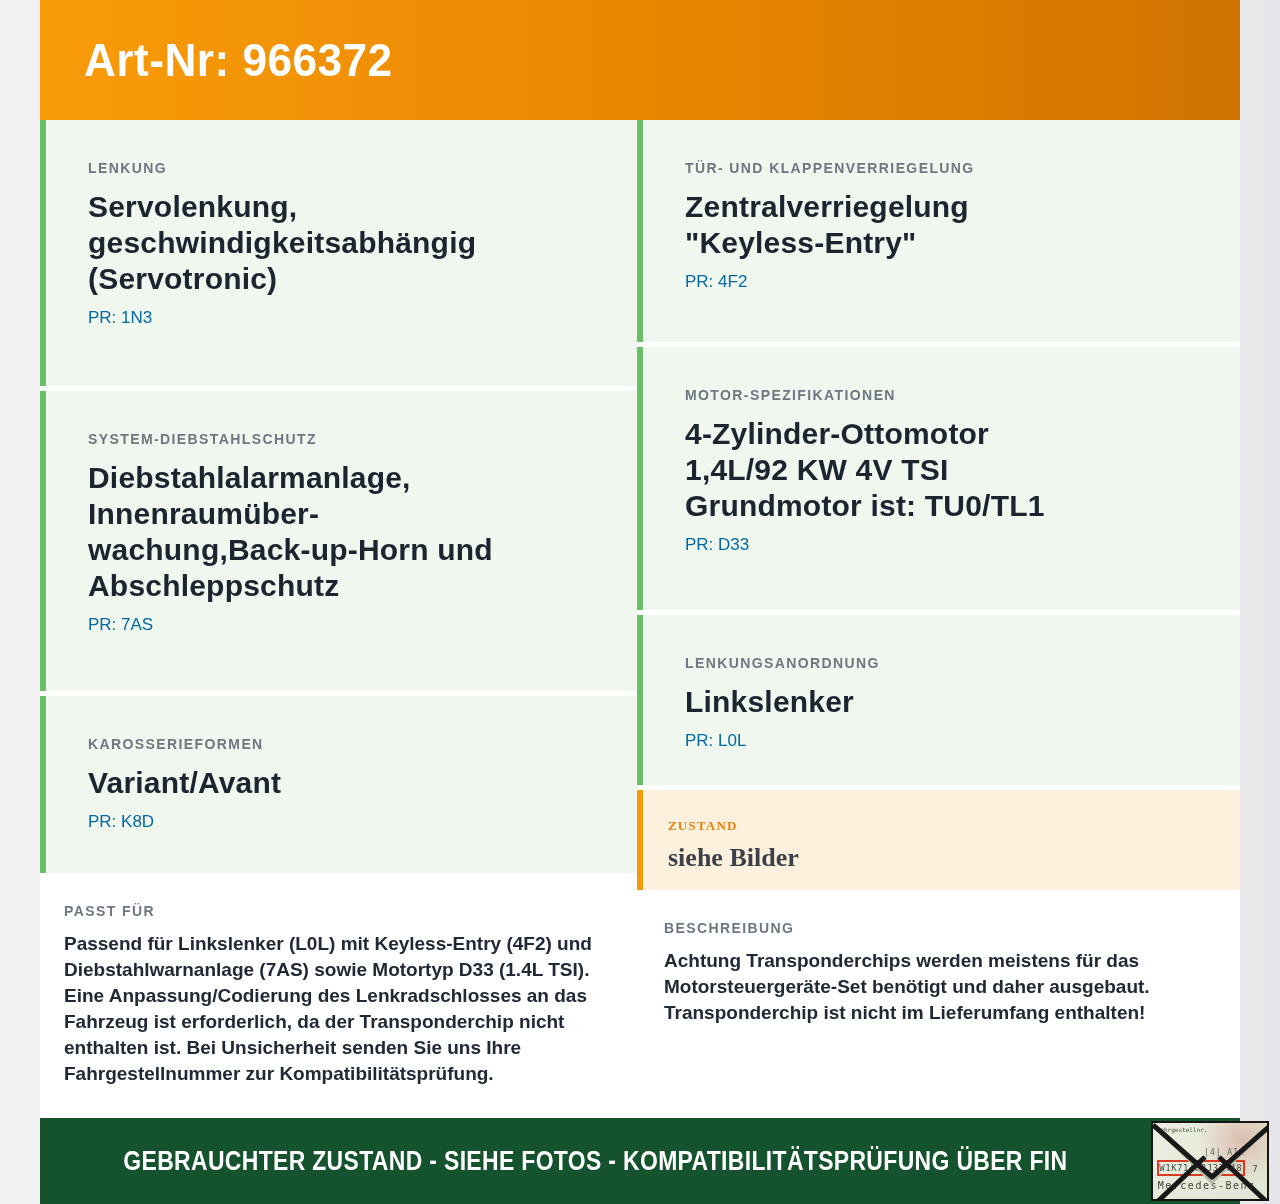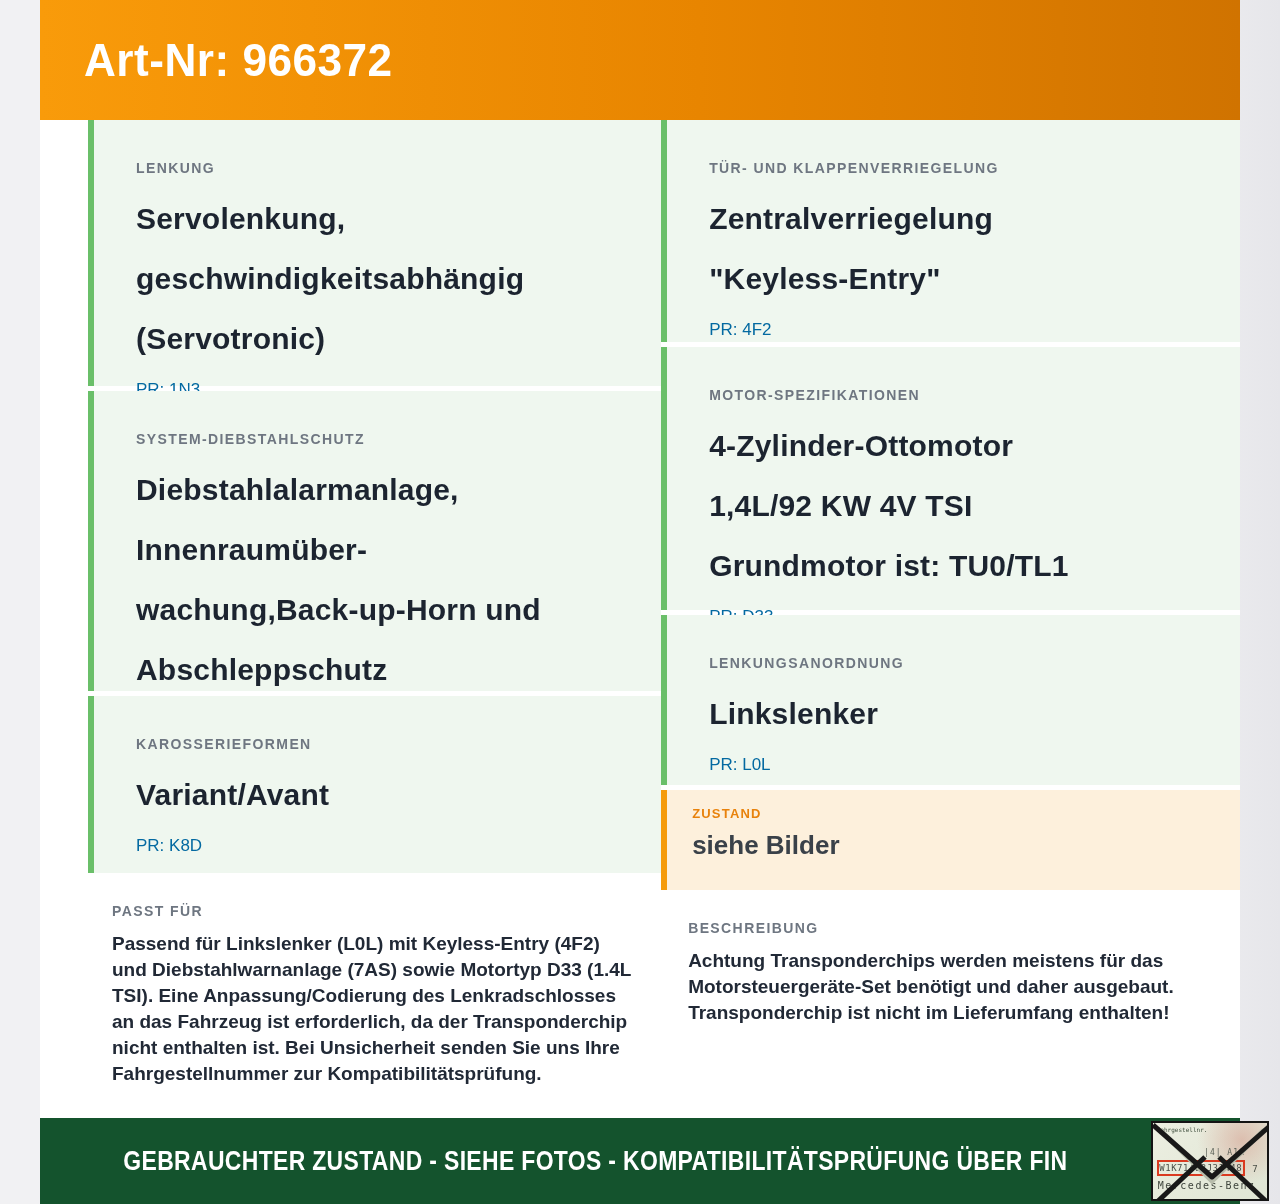--- a/index.html
+++ b/index.html
@@ -17,42 +17,43 @@
     display:flex; align-items:center; padding-left:44px;
   }
   .art-nr {
     color:#ffffff; font-size:46px; font-weight:700; letter-spacing:.5px;
     transform:scaleX(.96); transform-origin:left center; white-space:nowrap;
   }
 
   
   .content { flex:1 1 auto; display:flex; background:#ffffff; }
   .col { display:flex; flex-direction:column; }
-  .col-left  { width:597px;margin-left:48px; }
+  .col-left  { width:597px; }
   .col-right { width:603px; }
   .card { width:100%; }
   .card + .card { margin-top:5px; }
 
   .feature {
     background:#eff7ef; border-left:6px solid #6abf69;
     padding:40px 18px 0 42px;
   }
   .card-label {
     font-size:14px; font-weight:700; letter-spacing:1.4px;
     color:#6e7681; text-transform:uppercase;
   }
   .card-title {
     margin-top:13px; font-size:30px; font-weight:700; color:#1c2430;
-    line-height:60px; white-space:pre-line; letter-spacing:.2px;
+    line-height:36px; white-space:pre-line; letter-spacing:.2px;
   }
   .card-pr { margin-top:11px; font-size:17px; font-weight:500; color:#0369a1; }
 
   .zustand {
     background:#fdf0dc; border-left:6px solid #f59b0b;
-    padding:16px 18px 0 25px;
+    padding:28px 18px 0 25px;
+    font-family:Liberation Serif, serif;
   }
   .zustand .card-label { color:#e8820c; font-size:13px; letter-spacing:1.2px; }
   .zustand-value { margin-top:9px; font-size:26px; font-weight:600; color:#3a4149; }
 
   .textcard { background:#ffffff; padding:25px 22px 0 24px; flex:1 1 auto; }
   .col-right .textcard { padding-left:27px; }
   .textcard .card-label { font-size:14px; }
   .card-body {
     margin-top:12px; max-width:556px;
     font-size:19px; font-weight:600; color:#212936; line-height:26px;

